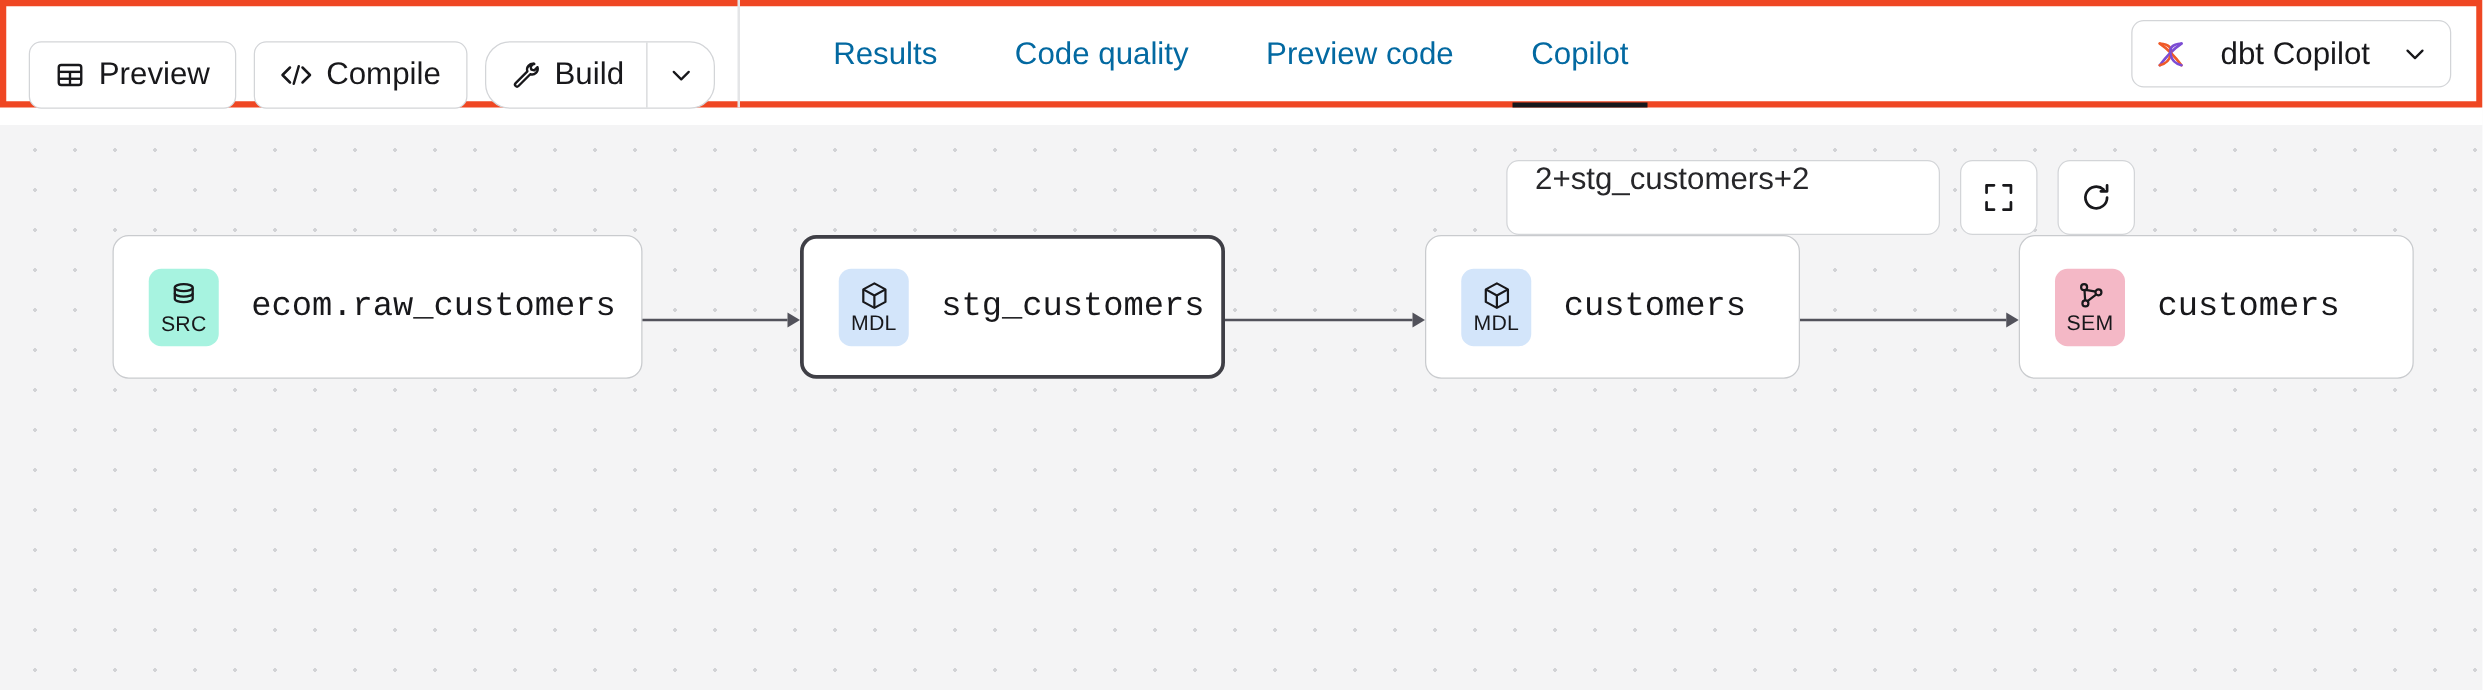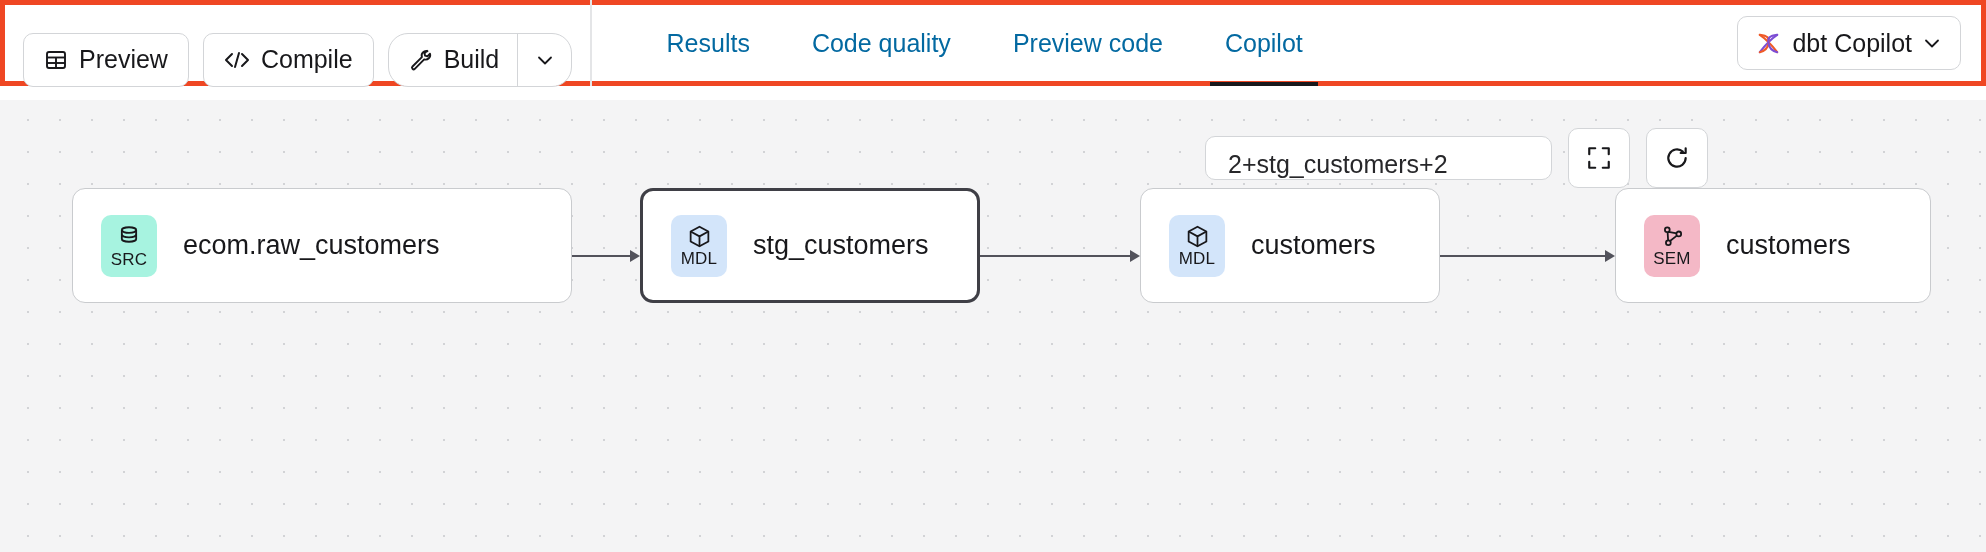--- a/index.html
+++ b/index.html
@@ -47,21 +47,21 @@
     display: flex; align-items: center; padding: 0 31px;
     font-size: 25px; color: #0369a1; cursor: pointer; white-space: nowrap;
   }
   .tab.active::after {
     content: ""; position: absolute; left: 16px; right: 16px; bottom: -5px;
     height: 4px; background: #18181b;
   }
 
   .tb-right { margin-left: auto; padding-right: 20px; display: flex; align-items: center; }
   .copilot {
-    display: flex; align-items: center; gap: 10px;
+    display: flex; align-items: center; gap: 26px;
     height: 54px; padding: 0 18px 0 17px;
     background: #fff; border: 1.3px solid #d3d5d8; border-radius: 10px;
     font-size: 25px; color: #18181b; cursor: pointer; white-space: nowrap;
   }
 
   
   .annot {
     position: absolute; font-size: 27px; font-weight: bold; color: #ef4723;
     line-height: 1;
   }
@@ -75,21 +75,21 @@
     background-position: 12px 4px;
     overflow: hidden;
   }
 
   
   .graph-controls {
     position: absolute; left: 1205px; top: 28px;
     display: flex; align-items: center; gap: 16px;
   }
   .selector-group {
-    display: flex; align-items: flex-end; height: 44px;
+    display: flex; align-items: flex-start; height: 60px;
     background: #fff; border: 1.3px solid #d3d5d8; border-radius: 10px;
   }
   .selector-input {
     display: flex; align-items: center;
     width: 345px; padding: 0 22px;
     font-size: 25px; color: #27272a; font-family: "Liberation Sans", sans-serif;
     border: none; background: transparent; outline: none;
   }
   .update-btn {
     display: flex; align-items: center; justify-content: center;
@@ -109,21 +109,21 @@
     background: #ffffff; border: 1.4px solid #c9cbce; border-radius: 13px;
     display: flex; align-items: center; padding-left: 28px; gap: 26px;
   }
   .node.selected { border: 3px solid #3f3f46; }
   .badge {
     width: 56px; height: 62px; border-radius: 10px; flex: none;
     display: flex; flex-direction: column; align-items: center; justify-content: center;
     gap: 1px;
   }
   .badge .lbl { font-size: 17px; font-weight: 500; color: #18181b; letter-spacing: .2px; line-height: 1; }
-  .node-name { font-size: 27px; color: #18181b; white-space: nowrap; }
+  .node-name { font-size: 27px; color: #18181b; white-space: nowrap; font-family: Liberation Mono, monospace; }
 
   .edge { position: absolute; height: 22px; display: flex; align-items: center; }
   .edge .line { height: 1.6px; background: #52525b; flex: 1; }
   .edge .head {
     width: 0; height: 0; flex: none;
     border-top: 6px solid transparent; border-bottom: 6px solid transparent;
     border-left: 10px solid #52525b;
   }
 </style>
 </head>
@@ -257,21 +257,21 @@
     </div>
     <div class="edge" style="left:980px;  top:145px; width:160px;">
       <div class="line"></div>
       <div class="head"></div>
     </div>
     <div class="edge" style="left:1440px; top:145px; width:175px;">
       <div class="line"></div>
       <div class="head"></div>
     </div>
 
-    <div class="node" style="left:72px; top:88px; width:500px;">
+    <div class="node" style="left:90px; top:88px; width:424px;">
       <div class="badge" style="background:#a7f3e0;">
         <span class="ico">
           <svg width="26" height="26" viewBox="0 0 24 24" fill="none" stroke="#18181b" stroke-width="1.7">
             <ellipse cx="12" cy="5.6" rx="6.6" ry="2.6"></ellipse>
             <path d="M5.4 5.6v4.1c0 1.44 2.95 2.6 6.6 2.6s6.6-1.16 6.6-2.6V5.6"></path>
             <path d="M5.4 9.7v4.1c0 1.44 2.95 2.6 6.6 2.6s6.6-1.16 6.6-2.6V9.7"></path>
           </svg>
         </span>
         <span class="lbl">SRC</span>
       </div>

